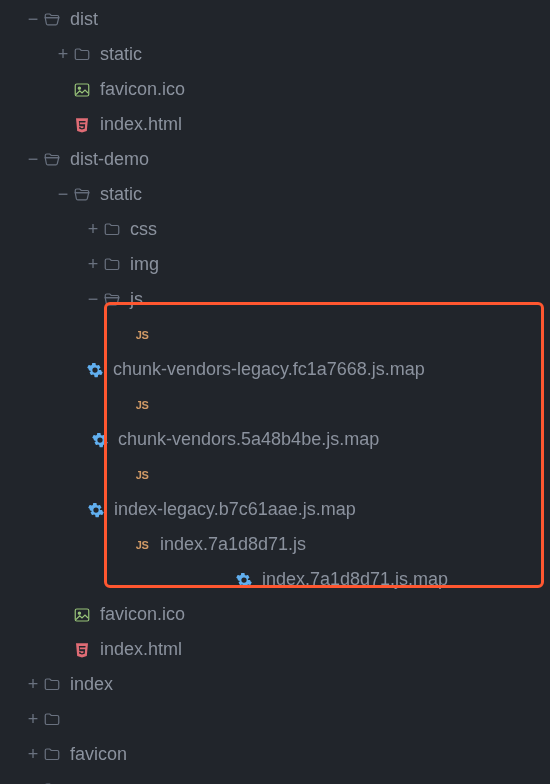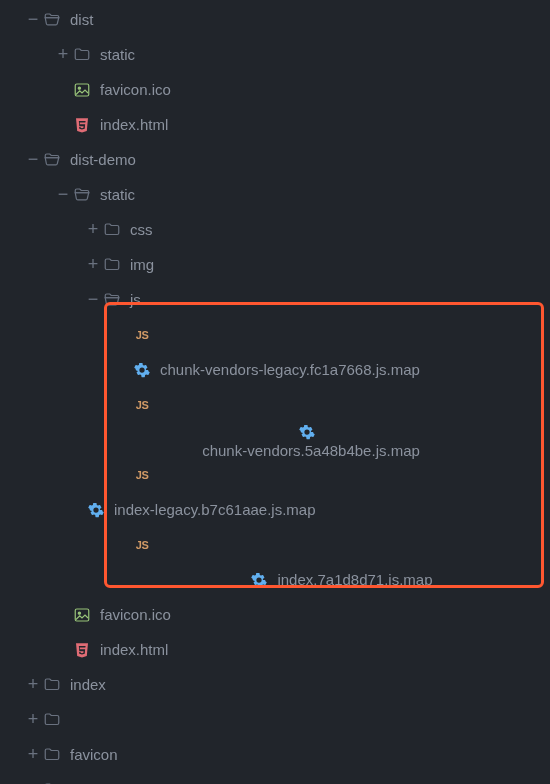--- a/index.html
+++ b/index.html
@@ -45,21 +45,21 @@
       height: 20px;
       display: flex;
       align-items: center;
       justify-content: center;
       margin-right: 8px;
       flex-shrink: 0;
     }
     .label {
       color: #8b929e;
       white-space: nowrap;
-      font-size: 15px;
+      font-size: 18px;
     }
     .highlight-box {
       position: absolute;
       border: 3px solid #ff5730;
       border-radius: 6px;
       left: 104px;
       top: 302px;
       width: 440px;
       height: 286px;
       pointer-events: none;
@@ -166,36 +166,36 @@
         </svg>
       </span>
       <span class="label">js</span>
     </div>
     <div class="row" style="padding-left: 114px;">
       <span class="spacer"></span>
       <span class="icon">
         <span class="icon-text" style="color:#d19a66;">JS</span>
       </span>
     </div>
-    <div class="row" style="padding-left: 114px;">
+    <div class="row" style="padding-left: 67px;">
       <span class="spacer"></span>
       <span class="icon">
         <svg viewBox="0 0 24 24" fill="#61afef">
           <path d="M12 8.5a3.5 3.5 0 1 0 0 7 3.5 3.5 0 0 0 0-7zm8.4 3.5c0 .5-.05.9-.12 1.35l1.9 1.5c.17.14.22.4.1.6l-1.8 3.1c-.12.2-.36.28-.57.2l-2.24-.9c-.47.36-.97.66-1.53.88l-.34 2.38c-.04.22-.23.39-.46.39h-3.6c-.23 0-.42-.17-.46-.39l-.34-2.38a7.2 7.2 0 0 1-1.53-.88l-2.24.9c-.21.08-.45 0-.57-.2l-1.8-3.1a.46.46 0 0 1 .1-.6l1.9-1.5A7.6 7.6 0 0 1 3.6 12c0-.5.05-.9.12-1.35l-1.9-1.5a.46.46 0 0 1-.1-.6l1.8-3.1c.12-.2.36-.28.57-.2l2.24.9c.47-.36.97-.66 1.53-.88l.34-2.38c.04-.22.23-.39.46-.39h3.6c.23 0 .42.17.46.39l.34 2.38c.56.22 1.06.52 1.53.88l2.24-.9c.21-.08.45 0 .57.2l1.8 3.1c.12.2.07.46-.1.6l-1.9 1.5c.07.45.12.85.12 1.35z"></path>
         </svg>
       </span>
       <span class="label">chunk-vendors-legacy.fc1a7668.js.map</span>
     </div>
     <div class="row" style="padding-left: 114px;">
       <span class="spacer"></span>
       <span class="icon">
         <span class="icon-text" style="color:#d19a66;">JS</span>
       </span>
     </div>
-    <div class="row" style="padding-left: 72px; flex-direction: column;">
+    <div class="row" style="padding-left: 72px;">
       <span class="spacer"></span>
       <span class="icon">
         <svg viewBox="0 0 24 24" fill="#61afef">
           <path d="M12 8.5a3.5 3.5 0 1 0 0 7 3.5 3.5 0 0 0 0-7zm8.4 3.5c0 .5-.05.9-.12 1.35l1.9 1.5c.17.14.22.4.1.6l-1.8 3.1c-.12.2-.36.28-.57.2l-2.24-.9c-.47.36-.97.66-1.53.88l-.34 2.38c-.04.22-.23.39-.46.39h-3.6c-.23 0-.42-.17-.46-.39l-.34-2.38a7.2 7.2 0 0 1-1.53-.88l-2.24.9c-.21.08-.45 0-.57-.2l-1.8-3.1a.46.46 0 0 1 .1-.6l1.9-1.5A7.6 7.6 0 0 1 3.6 12c0-.5.05-.9.12-1.35l-1.9-1.5a.46.46 0 0 1-.1-.6l1.8-3.1c.12-.2.36-.28.57-.2l2.24.9c.47-.36.97-.66 1.53-.88l.34-2.38c.04-.22.23-.39.46-.39h3.6c.23 0 .42.17.46.39l.34 2.38c.56.22 1.06.52 1.53.88l2.24-.9c.21-.08.45 0 .57.2l1.8 3.1c.12.2.07.46-.1.6l-1.9 1.5c.07.45.12.85.12 1.35z"></path>
         </svg>
       </span>
       <span class="label">chunk-vendors.5a48b4be.js.map</span>
     </div>
     <div class="row" style="padding-left: 114px;">
       <span class="spacer"></span>
@@ -210,20 +210,21 @@
           <path d="M12 8.5a3.5 3.5 0 1 0 0 7 3.5 3.5 0 0 0 0-7zm8.4 3.5c0 .5-.05.9-.12 1.35l1.9 1.5c.17.14.22.4.1.6l-1.8 3.1c-.12.2-.36.28-.57.2l-2.24-.9c-.47.36-.97.66-1.53.88l-.34 2.38c-.04.22-.23.39-.46.39h-3.6c-.23 0-.42-.17-.46-.39l-.34-2.38a7.2 7.2 0 0 1-1.53-.88l-2.24.9c-.21.08-.45 0-.57-.2l-1.8-3.1a.46.46 0 0 1 .1-.6l1.9-1.5A7.6 7.6 0 0 1 3.6 12c0-.5.05-.9.12-1.35l-1.9-1.5a.46.46 0 0 1-.1-.6l1.8-3.1c.12-.2.36-.28.57-.2l2.24.9c.47-.36.97-.66 1.53-.88l.34-2.38c.04-.22.23-.39.46-.39h3.6c.23 0 .42.17.46.39l.34 2.38c.56.22 1.06.52 1.53.88l2.24-.9c.21-.08.45 0 .57.2l1.8 3.1c.12.2.07.46-.1.6l-1.9 1.5c.07.45.12.85.12 1.35z"></path>
         </svg>
       </span>
       <span class="label">index-legacy.b7c61aae.js.map</span>
     </div>
     <div class="row" style="padding-left: 114px;">
       <span class="spacer"></span>
       <span class="icon">
         <span class="icon-text" style="color:#d19a66;">JS</span>
       </span>
+      <span class="label">index.7a1d8d71.js</span>
     </div>
     <div class="row" style="padding-left: 114px; justify-content: center;">
       <span class="spacer"></span>
       <span class="icon">
         <svg viewBox="0 0 24 24" fill="#61afef">
           <path d="M12 8.5a3.5 3.5 0 1 0 0 7 3.5 3.5 0 0 0 0-7zm8.4 3.5c0 .5-.05.9-.12 1.35l1.9 1.5c.17.14.22.4.1.6l-1.8 3.1c-.12.2-.36.28-.57.2l-2.24-.9c-.47.36-.97.66-1.53.88l-.34 2.38c-.04.22-.23.39-.46.39h-3.6c-.23 0-.42-.17-.46-.39l-.34-2.38a7.2 7.2 0 0 1-1.53-.88l-2.24.9c-.21.08-.45 0-.57-.2l-1.8-3.1a.46.46 0 0 1 .1-.6l1.9-1.5A7.6 7.6 0 0 1 3.6 12c0-.5.05-.9.12-1.35l-1.9-1.5a.46.46 0 0 1-.1-.6l1.8-3.1c.12-.2.36-.28.57-.2l2.24.9c.47-.36.97-.66 1.53-.88l.34-2.38c.04-.22.23-.39.46-.39h3.6c.23 0 .42.17.46.39l.34 2.38c.56.22 1.06.52 1.53.88l2.24-.9c.21-.08.45 0 .57.2l1.8 3.1c.12.2.07.46-.1.6l-1.9 1.5c.07.45.12.85.12 1.35z"></path>
         </svg>
       </span>
       <span class="label">index.7a1d8d71.js.map</span>
     </div>

